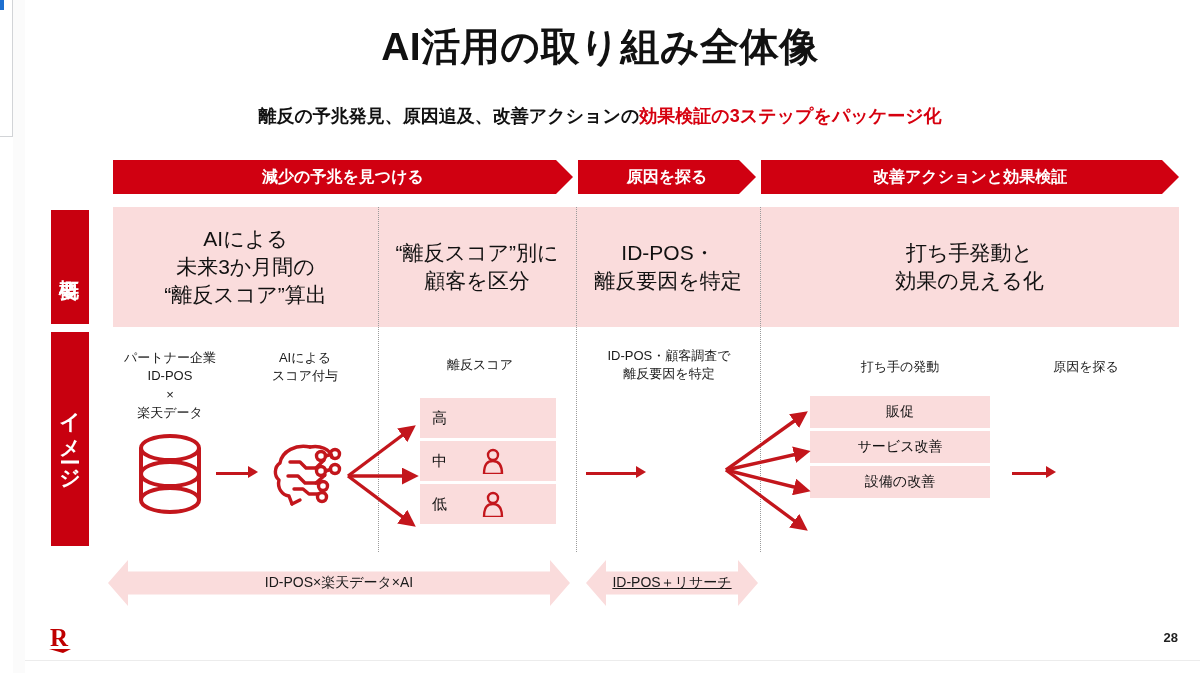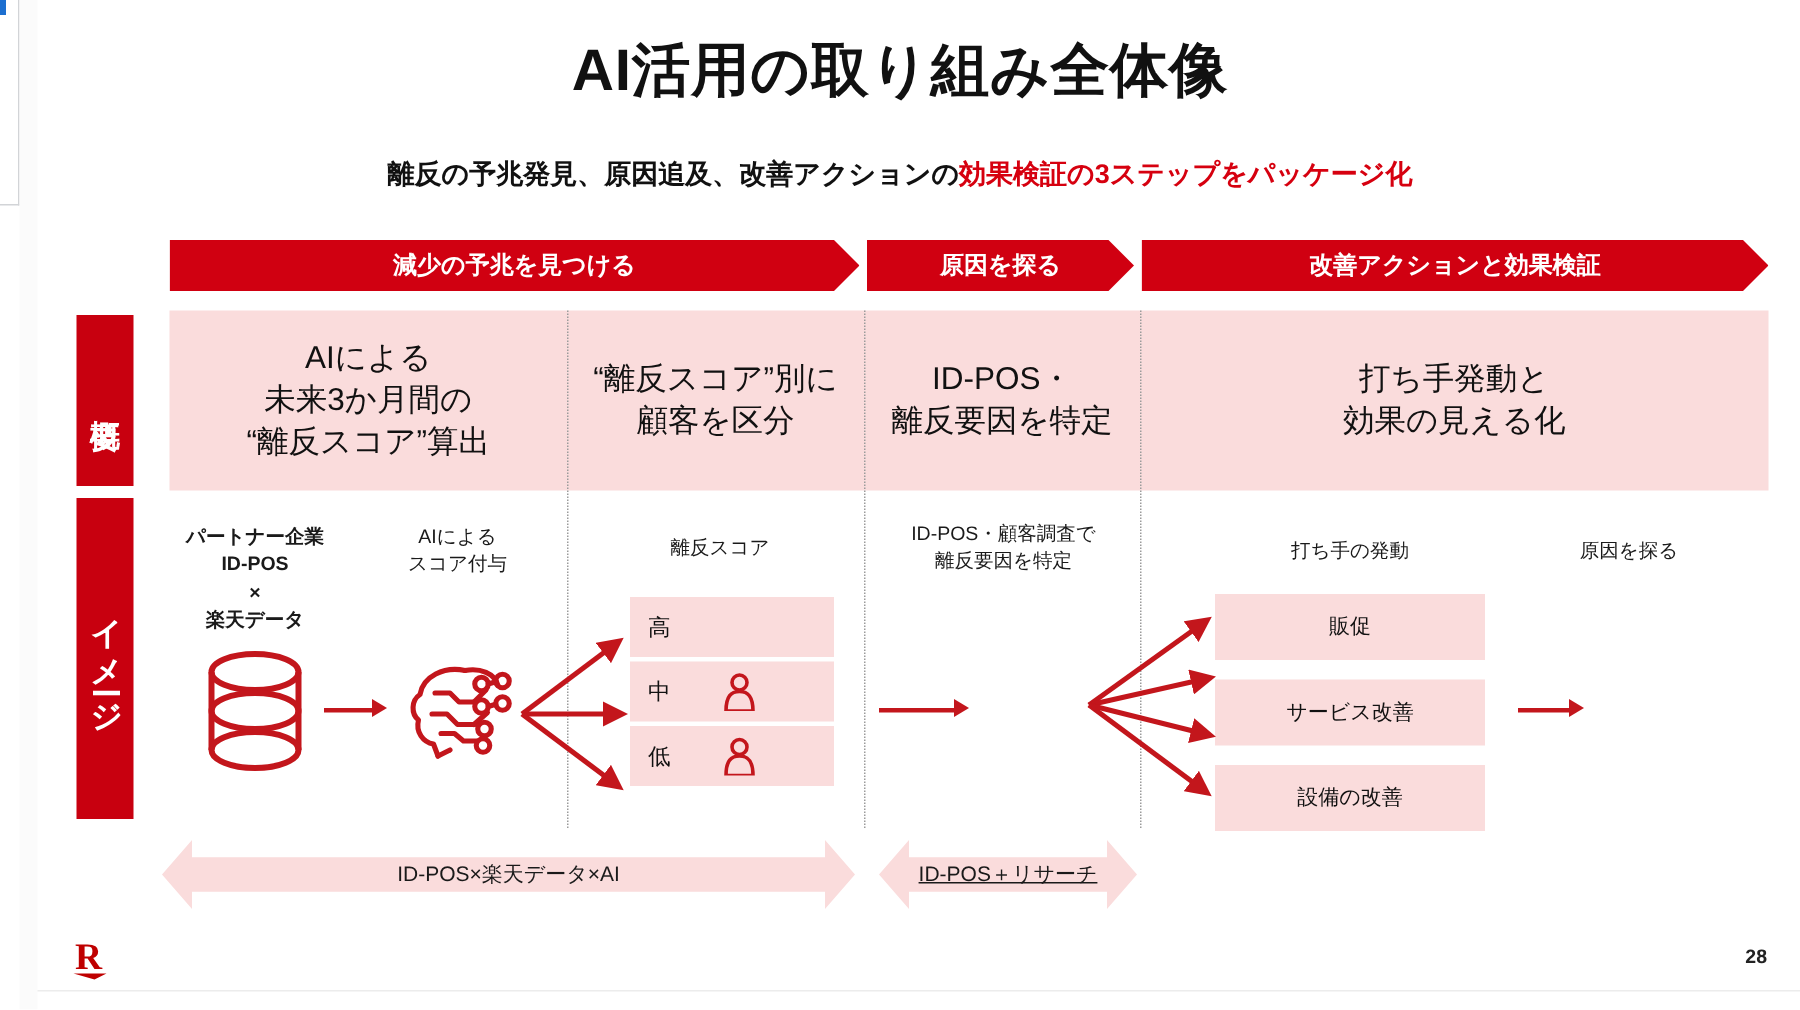--- a/index.html
+++ b/index.html
@@ -80,21 +80,21 @@
     position:absolute;width:0;border-left:1px dotted #9b9b9b;
   }
   #vdiv-1{left:378px;top:207px;height:345px;}
   #vdiv-2{left:576px;top:207px;height:345px;}
   #vdiv-3{left:760px;top:207px;height:345px;}
 
   
   .cap{
     position:absolute;text-align:center;font-size:13px;line-height:1.42;color:#1a1a1a;
   }
-  #cap-partner{left:104px;top:349px;width:132px;font-weight:bold;}
+  #cap-partner{left:104px;top:349px;width:132px;}
   #cap-aiscore{left:252px;top:349px;width:106px;}
   #cap-score{left:400px;top:356px;width:160px;}
   #cap-idpos{left:584px;top:347px;width:170px;}
   #cap-action{left:800px;top:358px;width:200px;}
   #cap-effect{left:1026px;top:358px;width:120px;}
 
   
   #db-icon{position:absolute;left:138px;top:434px;width:64px;height:82px;}
   #ai-icon{position:absolute;left:272px;top:442px;width:72px;height:66px;}
 
@@ -103,21 +103,21 @@
   .score-row{
     height:40px;background:#fadcdc;margin-bottom:3px;position:relative;
     display:flex;align-items:center;
   }
   .score-row .lbl{font-size:15px;color:#111;margin-left:12px;}
   .score-row .person{position:absolute;left:62px;top:7px;width:22px;height:26px;}
 
   
   #action-list{position:absolute;left:810px;top:396px;width:180px;}
   .action-row{
-    height:44px;background:#fadcdc;margin-bottom:13px;
+    height:32px;background:#fadcdc;margin-bottom:3px;
     display:flex;align-items:center;justify-content:center;
     font-size:14px;color:#111;white-space:nowrap;
   }
 
   
   .arrow-line{position:absolute;height:3px;background:#c3161c;}
   .arrow-head{
     position:absolute;width:0;height:0;
     border-top:6px solid transparent;border-bottom:6px solid transparent;
     border-left:10px solid #c3161c;

